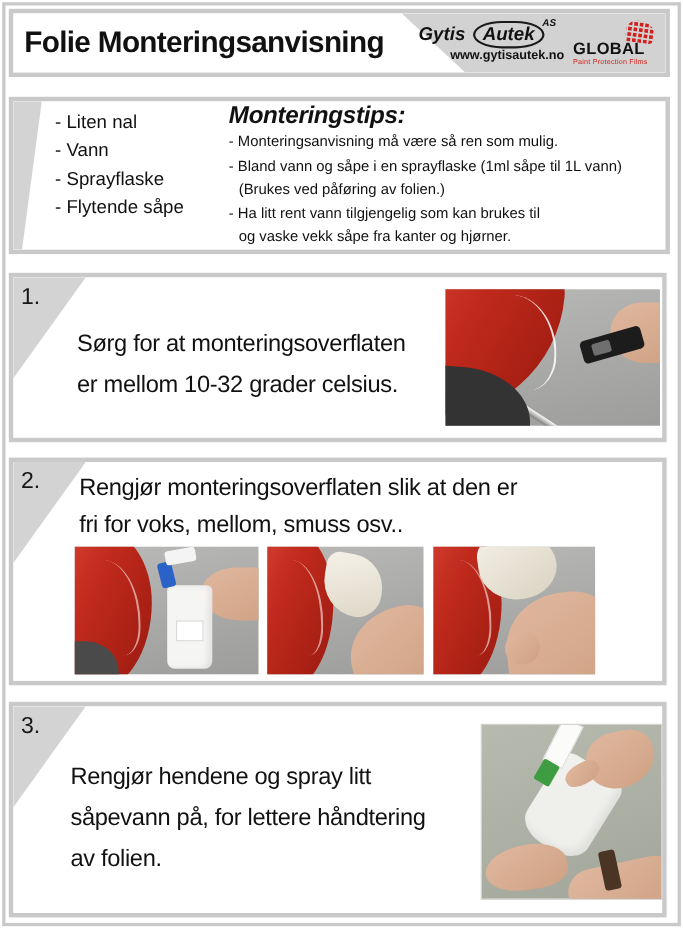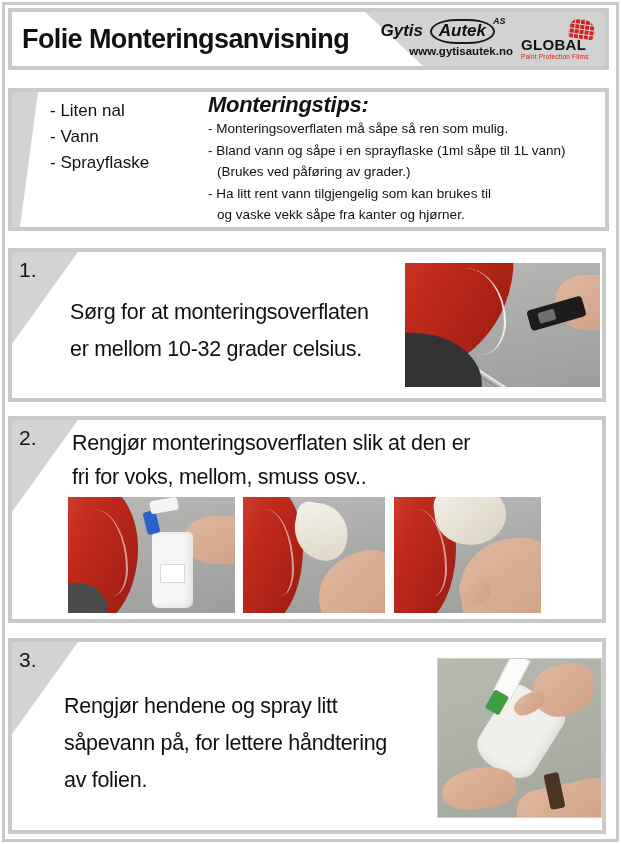--- a/index.html
+++ b/index.html
@@ -161,28 +161,29 @@
     </div>
   </div>
 
   <div class="box needs-box">
     <div class="needs-wedge"></div>
     <div class="needs-col">
       <div class="needs-items">
         <div>- Liten nal</div>
         <div>- Vann</div>
         <div>- Sprayflaske</div>
+        <div>- Flytende såpe</div>
       </div>
     </div>
     <div class="tips-col">
       <div class="tips-heading">Monteringstips:</div>
       <div class="tips-lines">
-        <div>- Monteringsoverflaten må såpe så ren som mulig.</div>
+        <div>- Monteringsanvisning må være så ren som mulig.</div>
         <div>- Bland vann og såpe i en sprayflaske (1ml såpe til 1L vann)</div>
-        <div class="indent">(Brukes ved påføring av grader.)</div>
+        <div class="indent">(Brukes ved påføring av folien.)</div>
         <div>- Ha litt rent vann tilgjengelig som kan brukes til</div>
         <div class="indent">og vaske vekk såpe fra kanter og hjørner.</div>
       </div>
     </div>
   </div>
 
   <div class="box step1-box">
     <div class="corner-tri"></div>
     <div class="step-num">1.</div>
     <div class="step-text step1-text">

